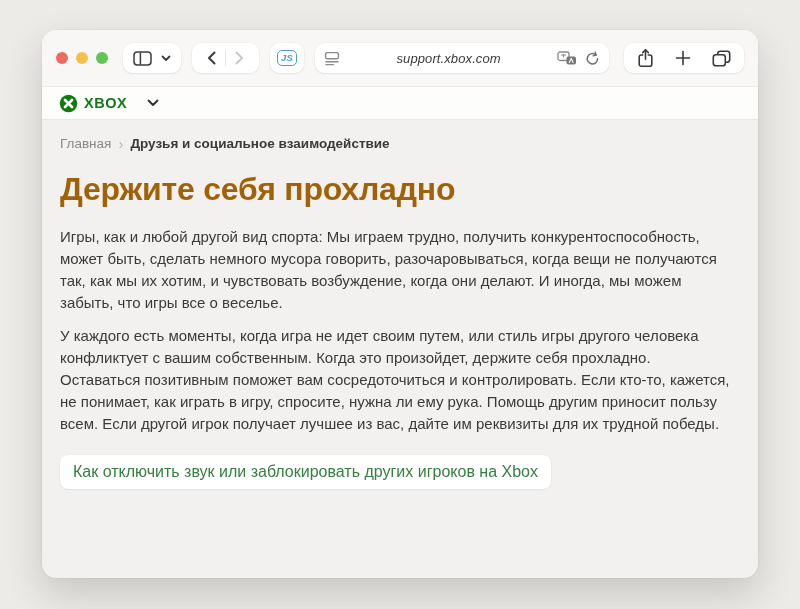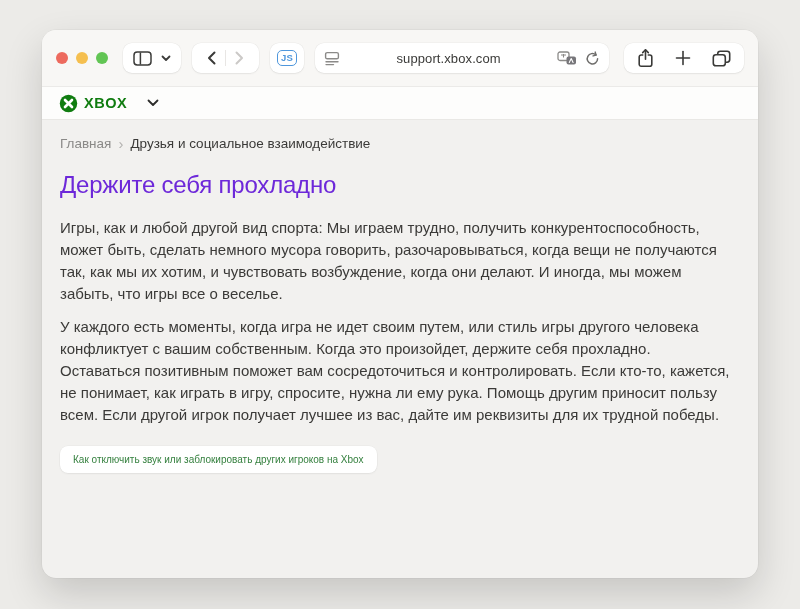--- a/index.html
+++ b/index.html
@@ -22,20 +22,21 @@
   }
   .traffic{display:flex;gap:8px;align-items:center;margin-right:4px;}
   .light{width:12px;height:12px;border-radius:50%;}
   .light.red{background:#ed6a5e;}
   .light.yellow{background:#f5bf4f;}
   .light.green{background:#62c554;}
   .pill{
     background:#ffffff;border-radius:9px;height:30px;
     display:flex;align-items:center;justify-content:center;
     box-shadow:0 0 0 0.5px rgba(0,0,0,0.05),0 1px 2px rgba(0,0,0,0.06);
+    font-style:italic;
   }
   .pill-sidebar{padding:0 10px;gap:9px;}
   .pill-nav{padding:0 6px;gap:0;}
   .navbtn{width:27px;height:26px;display:flex;align-items:center;justify-content:center;}
   .nav-sep{width:1px;height:16px;background:#e8e6e4;}
   .pill-js{padding:0 7px;}
   .js-chip{
     border:1.5px solid #4f97dc;color:#4f97dc;border-radius:5px;
     font-size:9.5px;font-weight:700;padding:2px 3px;line-height:1;letter-spacing:0.3px;
   }
@@ -53,32 +54,32 @@
     display:flex;align-items:center;padding:0 17px;box-sizing:border-box;gap:8px;
   }
   .brandwrap{display:flex;align-items:center;gap:6px;}
   .brandname{color:#107c10;font-weight:700;font-size:14.5px;letter-spacing:0.5px;text-align:center;}
   .brand-caret{margin-left:12px;display:flex;align-items:center;}
   
   .content{padding:14px 12px 0 18px;}
   .breadcrumb{display:flex;align-items:center;gap:7px;font-size:13.5px;margin:2px 0 20px 0;}
   .crumb-home{color:#8a8987;}
   .crumb-sep{color:#b3b2b0;font-size:15px;line-height:1;}
-  .crumb-current{color:#3b3a38;font-weight:400;}
+  .crumb-current{color:#3b3a38;font-weight:700;}
   h1.title{
-    font-size:24px;font-weight:400;color:#6d28d9;margin:0 0 18px 0;letter-spacing:-0.2px;
+    font-size:32px;font-weight:700;color:#a16207;margin:0 0 18px 0;letter-spacing:-0.2px;
   }
   .para{
     font-size:15px;line-height:22px;color:#3b3a38;margin:0 12px 11px 0;max-width:688px;
   }
   .linkcard{
     display:inline-block;background:#ffffff;border-radius:8px;
     padding:8px 13px;margin-top:9px;
     box-shadow:0 0 0 0.5px rgba(0,0,0,0.04),0 1px 2px rgba(0,0,0,0.05);
-    font-size:10px;color:#35803f;cursor:pointer;
+    font-size:16px;color:#35803f;cursor:pointer;
   }
 </style>
 </head>
 <body>
 
 <div class="window">
 
   <div class="toolbar">
 
     <div class="traffic">

